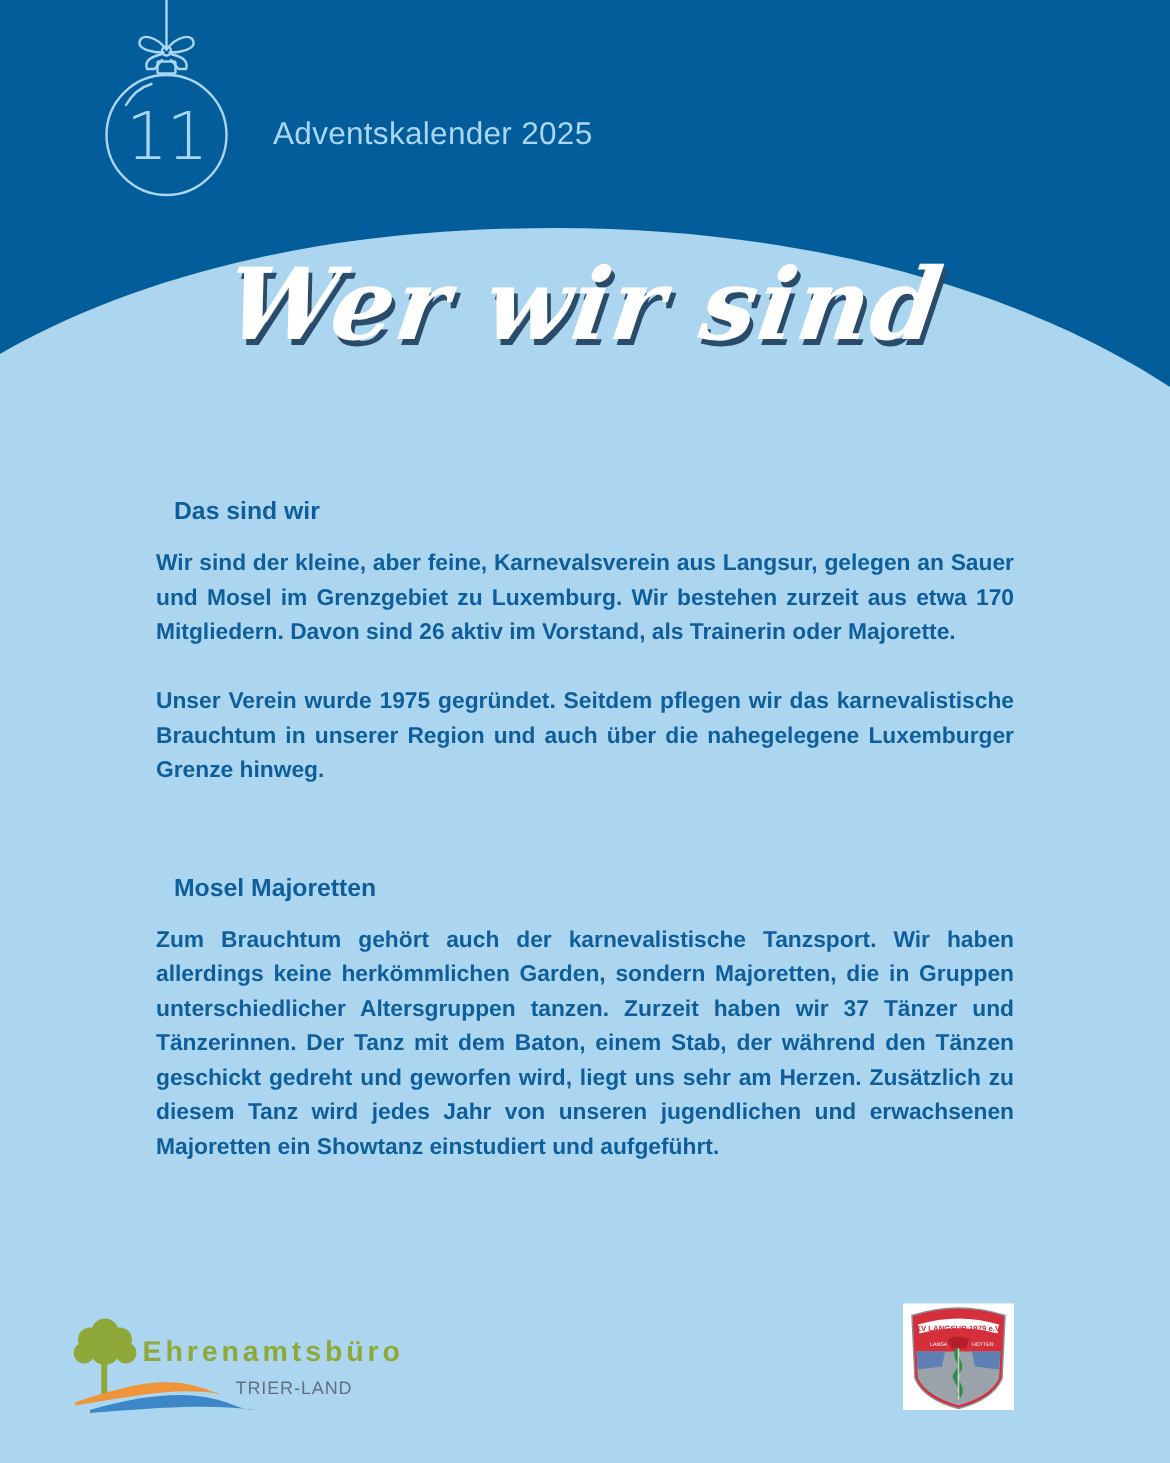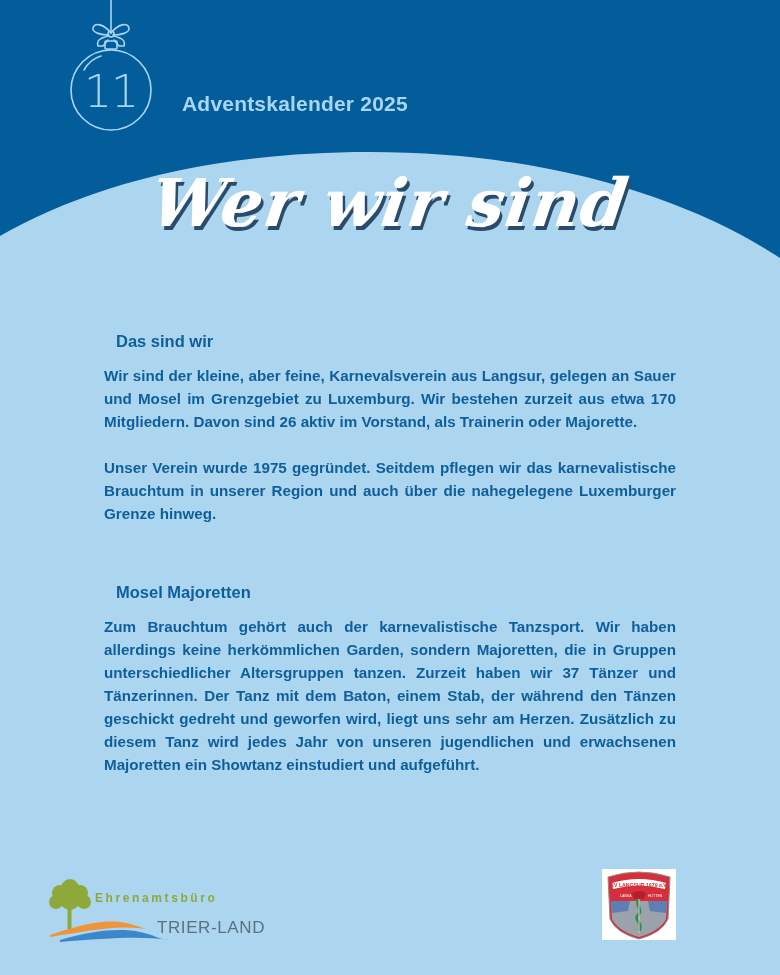--- a/index.html
+++ b/index.html
@@ -10,22 +10,22 @@
   }
   .page { position: absolute; inset: 0; width: 732px; height: 975px; }
   .bg-svg { position: absolute; left: 0; top: 0; }
   .ornament { position: absolute; left: 60px; top: 0; width: 100px; height: 140px; }
   .ornament-number {
     position: absolute; left: 71px; top: 64px; width: 80px; text-align: center;
     font-family: "DejaVu Sans", sans-serif; font-weight: 300;
     font-size: 44px; line-height: 56px; color: #a9d6f3; letter-spacing: -1px;
   }
   .kalender-title {
-    position: absolute; left: 182px; top: 92px;
-    font-size: 21px; font-weight: 700; color: #a9d6f3; letter-spacing: 0.2px;
+    position: absolute; left: 182px; top: 78px;
+    font-size: 21px; font-weight: 400; color: #a9d6f3; letter-spacing: 0.2px;
   }
   .main-title {
     position: absolute; left: 0; top: 158px; width: 780px; text-align: center;
     font-family: "DejaVu Serif", serif; font-style: italic; font-weight: 700;
     font-size: 66px; line-height: 90px; color: #ffffff; letter-spacing: 1px;
     text-shadow: 3px 4px 0 #2a4b6a;
     transform: skewX(-8deg);
   }
   .content {
     position: absolute; left: 104px; top: 318px; width: 572px;
@@ -36,25 +36,25 @@
   }
   .para {
     font-size: 15.2px; font-weight: 700; line-height: 23px; margin: 0;
     text-align: justify;
   }
   .gap { height: 23px; }
   .gap2 { height: 21px; }
   .logo-ehrenamt { position: absolute; left: 44px; top: 878px; width: 240px; height: 66px; }
   .logo-word1 {
     position: absolute; left: 95px; top: 891px;
-    font-size: 12px; font-weight: 700; color: #8fa83a; letter-spacing: 2.6px;
+    font-size: 19px; font-weight: 700; color: #8fa83a; letter-spacing: 2.6px;
   }
   .logo-word2 {
     position: absolute; left: 157px; top: 918px;
-    font-size: 17px; font-weight: 400; color: #5e6f80; letter-spacing: 0.6px;
+    font-size: 12px; font-weight: 400; color: #5e6f80; letter-spacing: 0.6px;
   }
   .badge-box {
     position: absolute; left: 602px; top: 869px; width: 74px; height: 71px;
     background: #ffffff;
   }
 </style>
 </head>
 <body>
 
 <div class="page">

